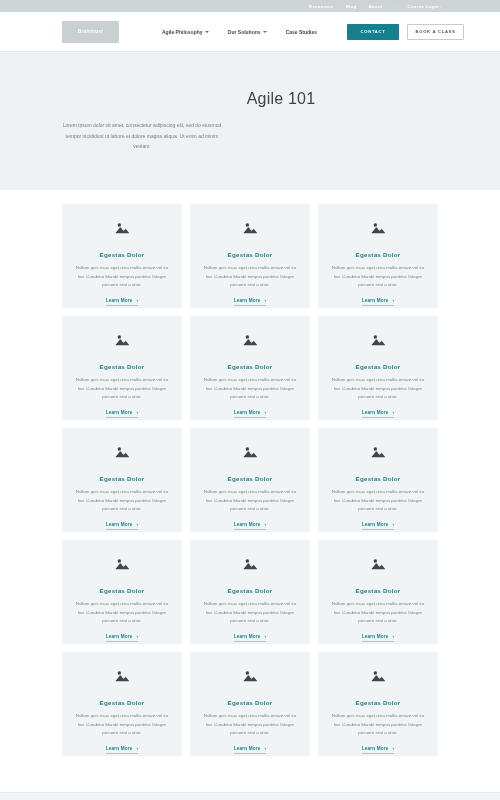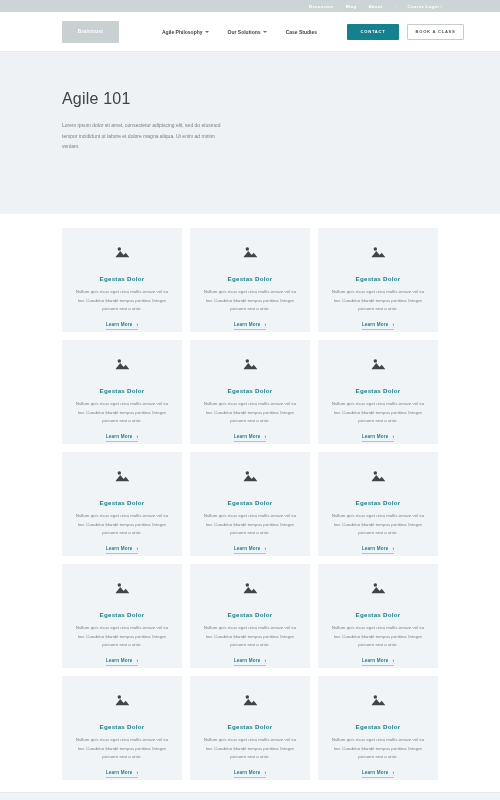--- a/index.html
+++ b/index.html
@@ -100,22 +100,23 @@
   .btn-outline {
     width: 57px; height: 16px;
     background: #ffffff;
     color: #4d5558;
     border: 1px solid #c6cccd;
   }
 
   
   .hero {
     background: #eef2f4;
-    height: 162px;
+    height: 138px;
     padding: 38px 0 0 62px;
+    text-align: center;
   }
   .hero-title {
     font-size: 16px;
     font-weight: 400;
     color: #3d4447;
     letter-spacing: .2px;
     margin-bottom: 12px;
   }
   .hero-copy {
     font-size: 5px;

